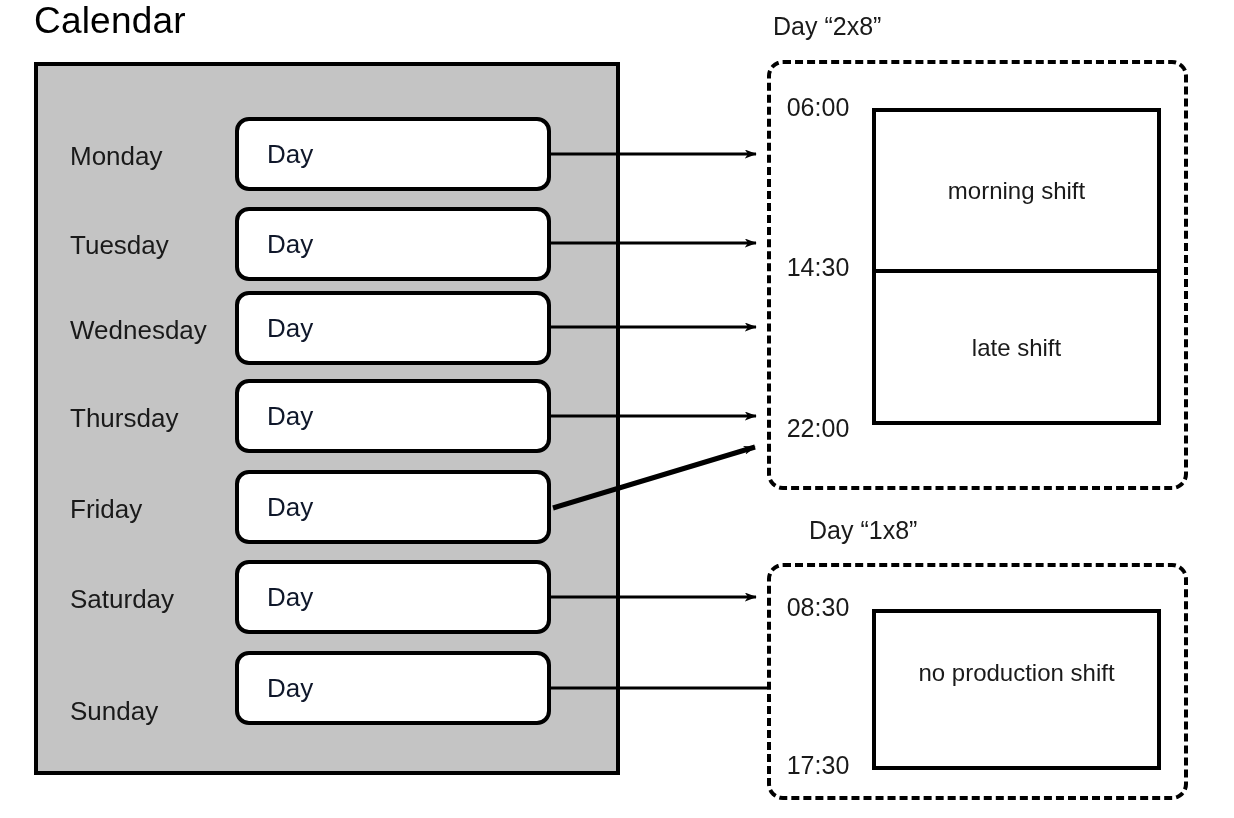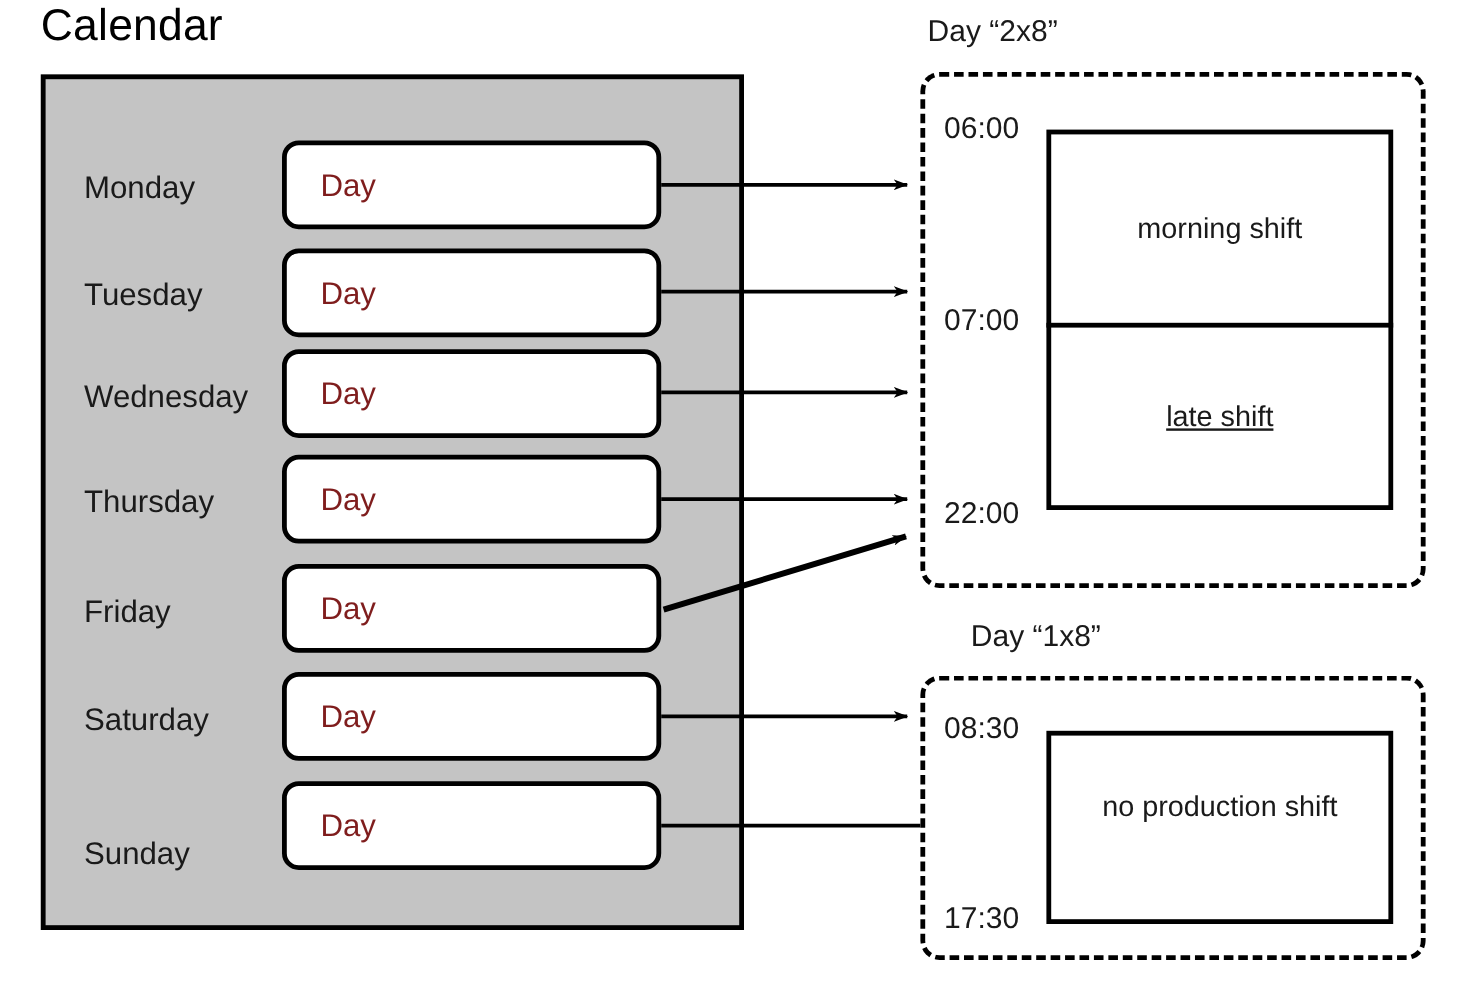--- a/index.html
+++ b/index.html
@@ -59,21 +59,21 @@
     box-sizing: border-box;
   }
   .day-box-text {
     position: absolute;
     left: 28px;
     top: 50%;
     transform: translateY(-50%);
     font-size: 26px;
     line-height: 26px;
     white-space: nowrap;
-    color: #7f1d1d;
+    color: #0f172a;
   }
 
   
   .model-caption {
     position: absolute;
     font-size: 25px;
     line-height: 25px;
     white-space: nowrap;
     color: #1a1a1a;
   }
@@ -158,27 +158,27 @@
   </div>
   <div class="day-box" style="top:651px">
     <span class="day-box-text">Day</span>
   </div>
 
   <div class="model-caption" style="left:773px; top:14px;">Day “2x8”</div>
 
   <div class="model-frame" style="left:767px; top:60px; width:421px; height:430px;"></div>
 
   <div class="time-label" style="left:778px; top:95px; width:80px;">06:00</div>
-  <div class="time-label" style="left:778px; top:255px; width:80px;">07:00</div>
+  <div class="time-label" style="left:778px; top:255px; width:80px;">14:30</div>
   <div class="time-label" style="left:778px; top:416px; width:80px;">22:00</div>
 
   <div class="shift-box" style="left:872px; top:108px; width:289px; height:317px;"></div>
   <div class="shift-divider" style="left:872px; top:269px; width:289px;"></div>
   <div class="shift-text" style="left:872px; top:174px; width:289px;">morning shift</div>
-  <div class="shift-text" style="left:872px; top:331px; width:289px;text-decoration:underline;">late shift</div>
+  <div class="shift-text" style="left:872px; top:331px; width:289px;">late shift</div>
 
   <div class="model-caption" style="left:773px; top:518px;margin-left:36px;">Day “1x8”</div>
 
   <div class="model-frame" style="left:767px; top:563px; width:421px; height:237px;"></div>
 
   <div class="time-label" style="left:778px; top:595px; width:80px;">08:30</div>
   <div class="time-label" style="left:778px; top:753px; width:80px;">17:30</div>
 
   <div class="shift-box" style="left:872px; top:609px; width:289px; height:161px;"></div>
   <div class="shift-text" style="left:880px; top:656px; width:273px;">no production shift</div>

